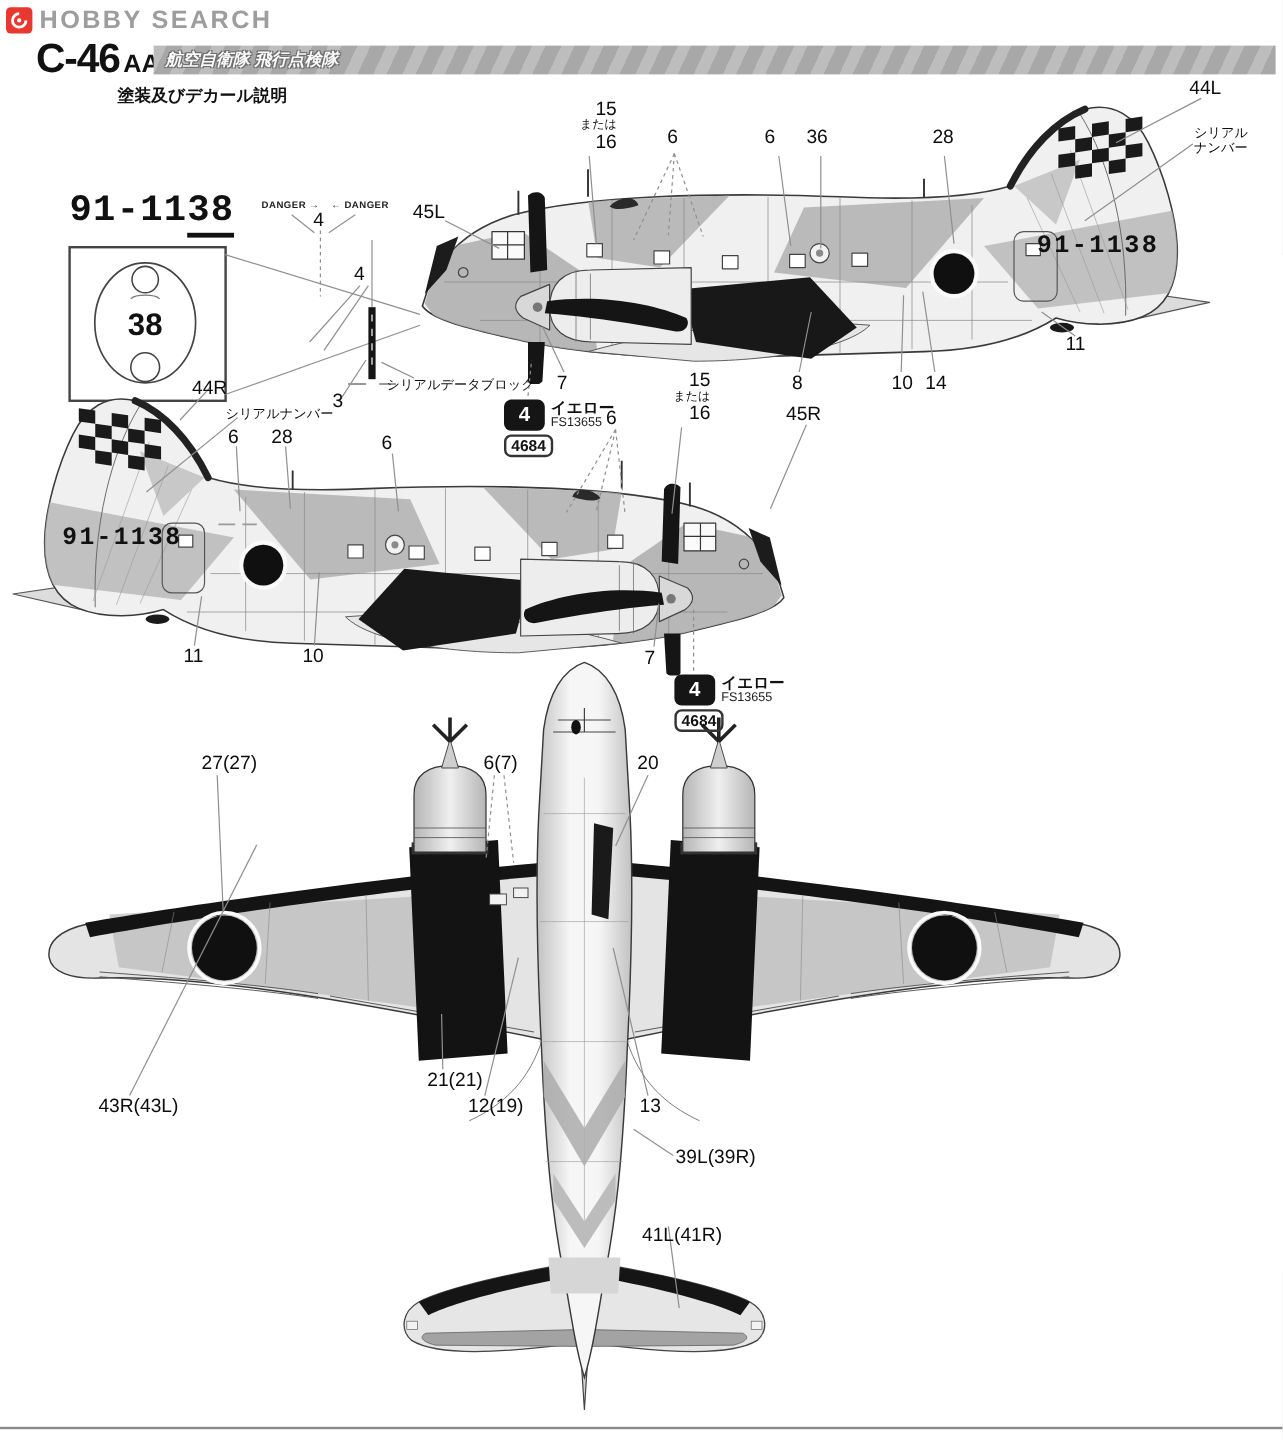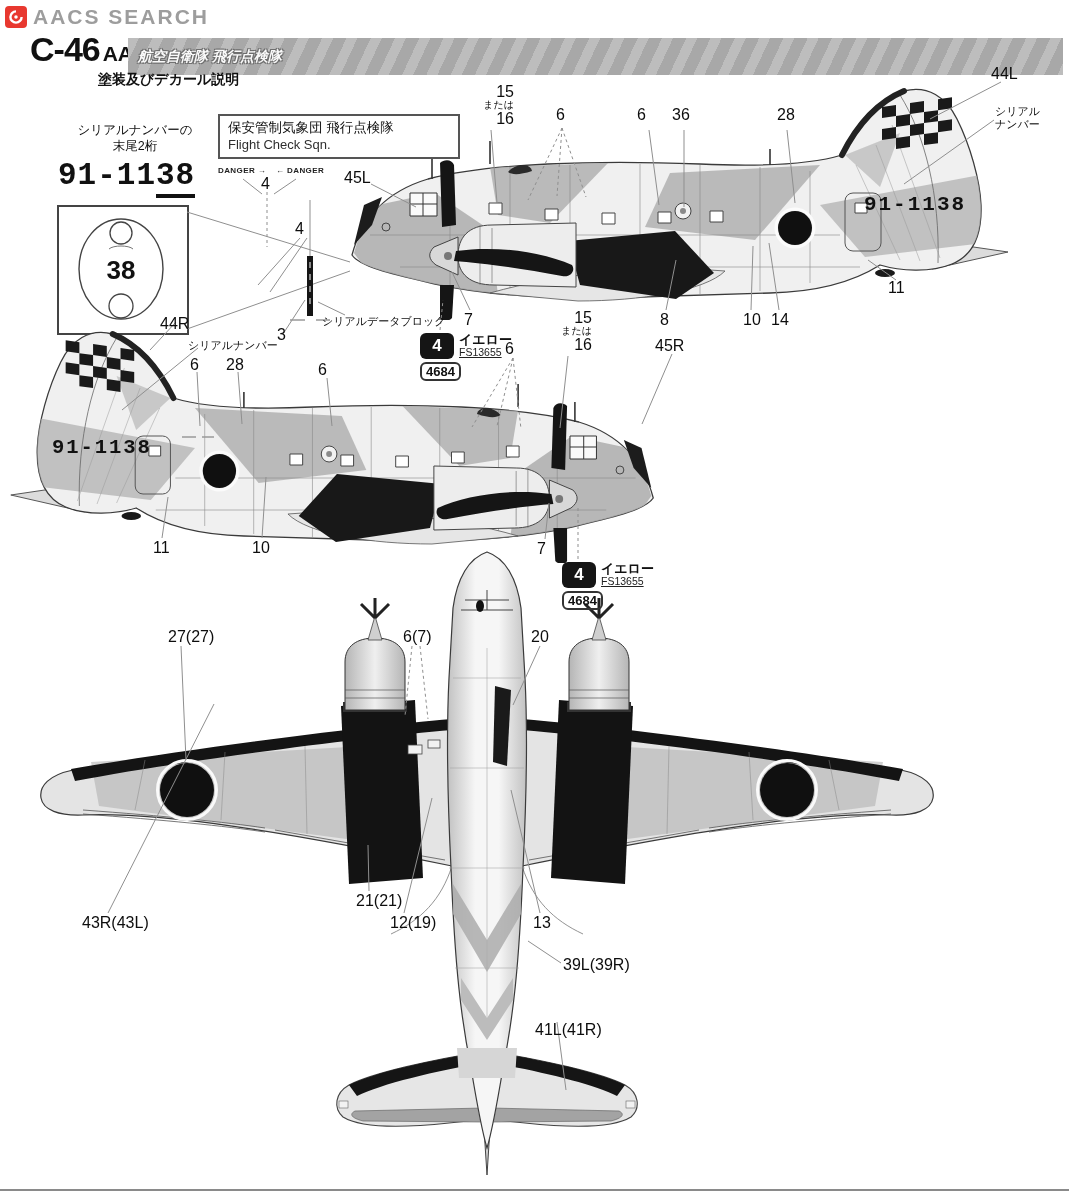--- a/index.html
+++ b/index.html
@@ -6,21 +6,21 @@
   .page{position:relative;width:1069px;height:1200px;background:#ffffff;overflow:hidden;
         font-family:"Liberation Sans",sans-serif;color:#111;}
   
   .brand{position:absolute;top:5px;left:5px;display:flex;align-items:center;gap:6px;}
   .logo{width:22px;height:22px;background:#e8382f;border-radius:4px;display:flex;align-items:center;justify-content:center;}
   .brand-text{font-size:21px;font-weight:bold;color:#9d9d9d;letter-spacing:2px;}
   
   .title-row{position:absolute;left:30px;top:32px;display:flex;align-items:flex-end;line-height:1;}
   .title-model{font-size:34px;font-weight:900;letter-spacing:-1px;}
   .title-series{font-size:21px;font-weight:900;margin-left:3px;margin-bottom:2px;}
-  .badge{position:absolute;left:128px;top:38px;right:6px;height:37px;
+  .badge{position:absolute;left:128px;top:38px;right:6px;height:24px;
          background:repeating-linear-gradient(115deg,#bdbdbd 0 10px,#a8a8a8 10px 22px);
          display:flex;align-items:center;padding-left:10px;font-size:14px;font-weight:bold;font-style:italic;color:#fafafa;
          text-shadow:1px 1px 0 #6e6e6e,-1px -1px 0 #6e6e6e,1px -1px 0 #6e6e6e,-1px 1px 0 #6e6e6e;}
   .subtitle{position:absolute;left:98px;top:71px;font-size:14px;font-weight:bold;}
   .sqn-box{position:absolute;left:218px;top:114px;width:222px;border:2px solid #555;padding:4px 8px;line-height:1.25;background:#fff;}
   .sqn-jp{font-size:13.5px;}
   .sqn-en{font-size:13px;color:#2e2e2e;}
   
   .serial-cap{position:absolute;left:50px;top:122px;width:170px;text-align:center;font-size:12.5px;line-height:1.3;}
   .serial-big{position:absolute;left:58px;top:158px;font-size:31px;font-weight:bold;
@@ -32,58 +32,50 @@
   .co.ctr{text-align:right;}
   .co.sm{font-size:11px;line-height:1.2;}
   .co.xs{font-size:8px;font-weight:bold;letter-spacing:.4px;color:#222;}
   .co .mid{font-size:10px;display:block;font-family:Liberation Mono, monospace;}
   
   .chip{position:absolute;width:130px;}
   .chip-top{display:flex;gap:5px;align-items:flex-start;}
   .chip-num{width:34px;height:26px;background:#151515;color:#fff;border-radius:6px;text-align:center;
             font-weight:bold;font-size:17px;line-height:26px;flex:0 0 auto;}
   .chip-name{font-size:13px;font-weight:bold;line-height:1.1;}
-  .chip-fs{font-size:10.5px;font-weight:normal;display:block;color:#222;text-decoration:underline;}
+  .chip-fs{font-size:10.5px;font-weight:normal;display:block;color:#222;}
   .chip-code{margin-top:3px;display:inline-block;border:2px solid #333;border-radius:6px;padding:0 4px;
              font-size:13px;font-weight:bold;font-family:Liberation Sans, sans-serif;}
   .footnote{position:absolute;left:30px;top:1160px;font-size:13.5px;}
   .bottom-rule{position:absolute;left:0;right:0;top:1189px;border-top:2px solid #8a8a8a;}
   svg.layer{position:absolute;pointer-events:none;}
 </style>
 </head>
 <body>
 
 <div class="page">
 
   <div class="brand">
     <span class="logo">
       <svg width="16" height="16" viewBox="0 0 20 20">
           <path d="M10 3 a7 7 0 1 0 7 7" stroke="#fff" stroke-width="3" fill="none"></path>
           <circle cx="10" cy="10" r="2.2" fill="#fff"></circle>
         </svg>
     </span>
-    <span class="brand-text">AACS SEARCH</span>
+    <span class="brand-text">HOBBY SEARCH</span>
   </div>
 
   <div class="title-row">
     <span class="title-model">C-46</span>
     <span class="title-series">AACS</span>
   </div>
   <div class="badge">航空自衛隊 飛行点検隊</div>
   <div class="subtitle">塗装及びデカール説明</div>
 
-  <div class="sqn-box">
-    <div class="sqn-jp">保安管制気象団 飛行点検隊</div>
-    <div class="sqn-en">Flight Check Sqn.</div>
-  </div>
-
-  <div class="serial-cap">
-    <div>シリアルナンバーの</div>
-    <div>末尾2桁</div>
-  </div>
+
   <div class="serial-big"><span>91-11</span><span class="sfx">38</span></div>
   <div class="nose-box">
     <svg width="124" height="122" viewBox="0 0 124 122">
       <ellipse cx="62" cy="62" rx="42" ry="50" fill="none" stroke="#444" stroke-width="1.4"></ellipse>
       <circle cx="62" cy="26" r="11" fill="none" stroke="#444" stroke-width="1.3"></circle>
       <circle cx="62" cy="99" r="12" fill="none" stroke="#444" stroke-width="1.3"></circle>
       <path d="M50,42 C54,38 70,38 74,42" stroke="#777" fill="none"></path>
       <text x="62" y="72" text-anchor="middle" font-size="26" font-weight="bold" fill="#111">38</text>
     </svg>
   </div>

